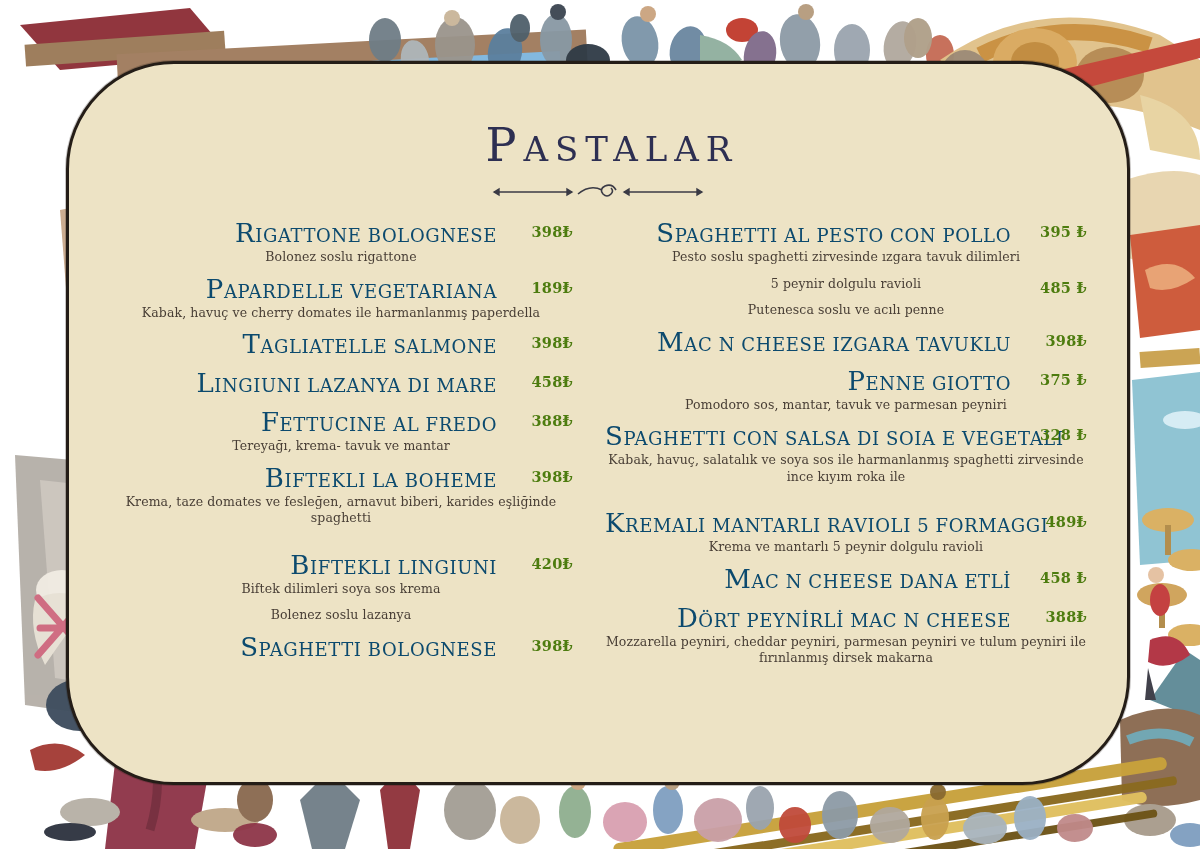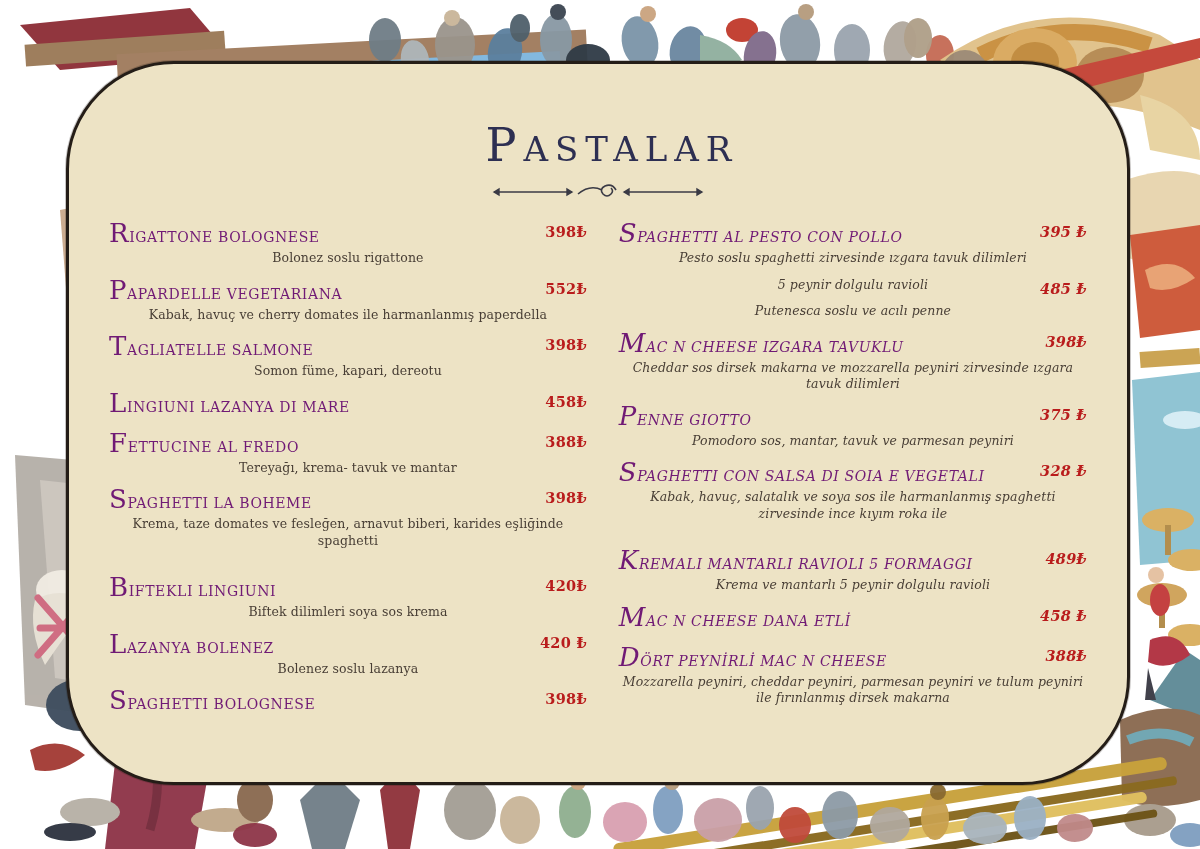--- a/index.html
+++ b/index.html
@@ -29,35 +29,35 @@
     font-size:34px;letter-spacing:7px;font-weight:400;
     text-align:right;line-height:1;margin-left:28px;
   }
   .menu-title::first-letter{font-size:46px;}
   .ornament{margin-top:10px;}
   .columns{
     display:flex;width:100%;margin-top:16px;align-items:flex-start;
   }
   .col{display:flex;flex-direction:column;}
   .col-left{width:492px;}
-  .col-right{width:492px;margin-left:22px;padding-left:10px;box-sizing:border-box;font-style:italic;}
+  .col-right{width:492px;margin-left:22px;padding-left:10px;box-sizing:border-box;}
   .item{margin-bottom:10px;width:100%;}
   .item.group-gap{margin-top:15px;}
   .item-head{position:relative;width:100%;}
   .item-name{
     display:block;margin-right:76px;
-    text-align:left;
-    color:#701a75;font-size:14px;letter-spacing:.6px;line-height:26px;
+    text-align:right;
+    color:#0c4a6e;font-size:18px;letter-spacing:.6px;line-height:26px;
     white-space:nowrap;
   }
   .item-name::first-letter{font-size:26px;}
   .item-price{
     position:absolute;right:0;top:3px;width:74px;
     text-align:right;
-    color:#b91c1c;font-size:14.5px;font-weight:bold;letter-spacing:.3px;
+    color:#4d7c0f;font-size:14.5px;font-weight:bold;letter-spacing:.3px;
     font-family:"DejaVu Serif","DejaVu Sans","Liberation Serif",serif;
   }
   .item-desc{
     margin-top:0;width:100%;
     text-align:center;
     color:#483e35;font-size:12.5px;line-height:16.5px;letter-spacing:.1px;
   }
 </style>
 </head>
 <body>
@@ -236,69 +236,64 @@
           <div class="item-head">
             <span class="item-name">RIGATTONE BOLOGNESE</span>
             <span class="item-price">398₺</span>
           </div>
           <div class="item-desc">Bolonez soslu rigattone</div>
         </div>
 
         <div class="item">
           <div class="item-head">
             <span class="item-name">PAPARDELLE VEGETARIANA</span>
-            <span class="item-price">552₺</span>
+            <span class="item-price">189₺</span>
           </div>
           <div class="item-desc">Kabak, havuç ve cherry domates ile harmanlanmış paperdella</div>
         </div>
 
         <div class="item">
           <div class="item-head">
             <span class="item-name">TAGLIATELLE SALMONE</span>
             <span class="item-price">398₺</span>
           </div>
-          <div class="item-desc">Somon füme, kapari, dereotu</div>
         </div>
 
         <div class="item">
           <div class="item-head">
             <span class="item-name">LINGIUNI LAZANYA DI MARE</span>
             <span class="item-price">458₺</span>
           </div>
         </div>
 
         <div class="item">
           <div class="item-head">
             <span class="item-name">FETTUCINE AL FREDO</span>
             <span class="item-price">388₺</span>
           </div>
           <div class="item-desc">Tereyağı, krema- tavuk ve mantar</div>
         </div>
 
         <div class="item">
           <div class="item-head">
-            <span class="item-name">SPAGHETTI LA BOHEME</span>
+            <span class="item-name">BIFTEKLI LA BOHEME</span>
             <span class="item-price">398₺</span>
           </div>
           <div class="item-desc">Krema, taze domates ve fesleğen, arnavut biberi, karides eşliğinde spaghetti</div>
         </div>
 
         <div class="item group-gap">
           <div class="item-head">
             <span class="item-name">BIFTEKLI LINGIUNI</span>
             <span class="item-price">420₺</span>
           </div>
           <div class="item-desc">Biftek dilimleri soya sos krema</div>
         </div>
 
         <div class="item">
-          <div class="item-head">
-            <span class="item-name">LAZANYA BOLENEZ</span>
-            <span class="item-price">420 ₺</span>
-          </div>
           <div class="item-desc">Bolenez soslu lazanya</div>
         </div>
 
         <div class="item">
           <div class="item-head">
             <span class="item-name">SPAGHETTI BOLOGNESE</span>
             <span class="item-price">398₺</span>
           </div>
         </div>
 
@@ -323,21 +318,20 @@
 
         <div class="item">
           <div class="item-desc">Putenesca soslu ve acılı penne</div>
         </div>
 
         <div class="item">
           <div class="item-head">
             <span class="item-name">MAC N CHEESE IZGARA TAVUKLU</span>
             <span class="item-price">398₺</span>
           </div>
-          <div class="item-desc">Cheddar sos dirsek makarna ve mozzarella peyniri zirvesinde ızgara tavuk dilimleri</div>
         </div>
 
         <div class="item">
           <div class="item-head">
             <span class="item-name">PENNE GIOTTO</span>
             <span class="item-price">375 ₺</span>
           </div>
           <div class="item-desc">Pomodoro sos, mantar, tavuk ve parmesan peyniri</div>
         </div>
 

